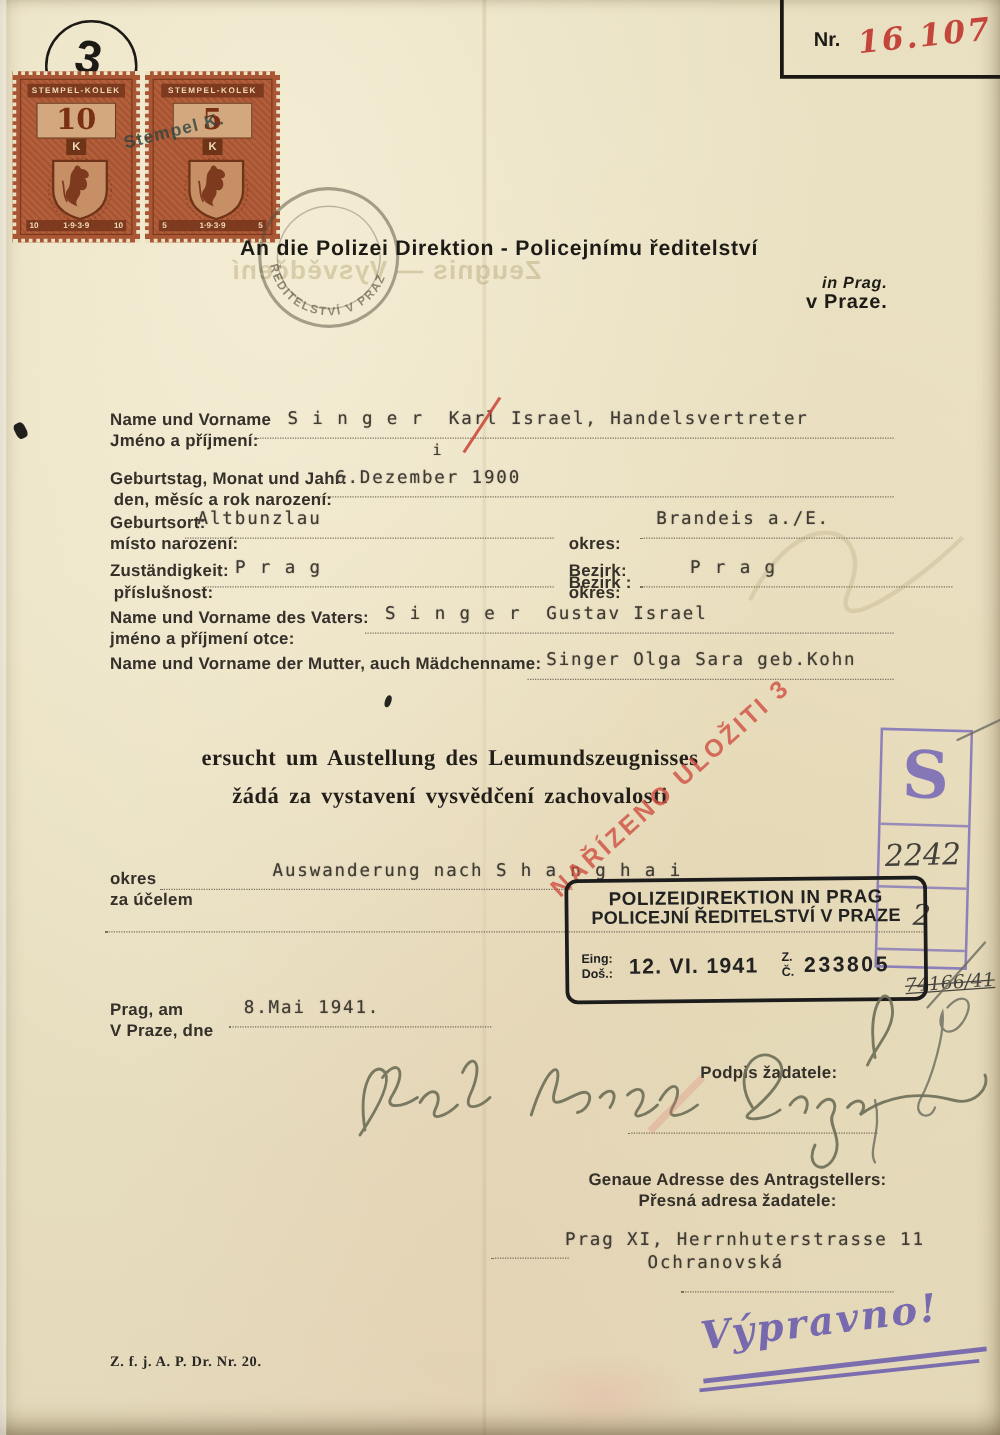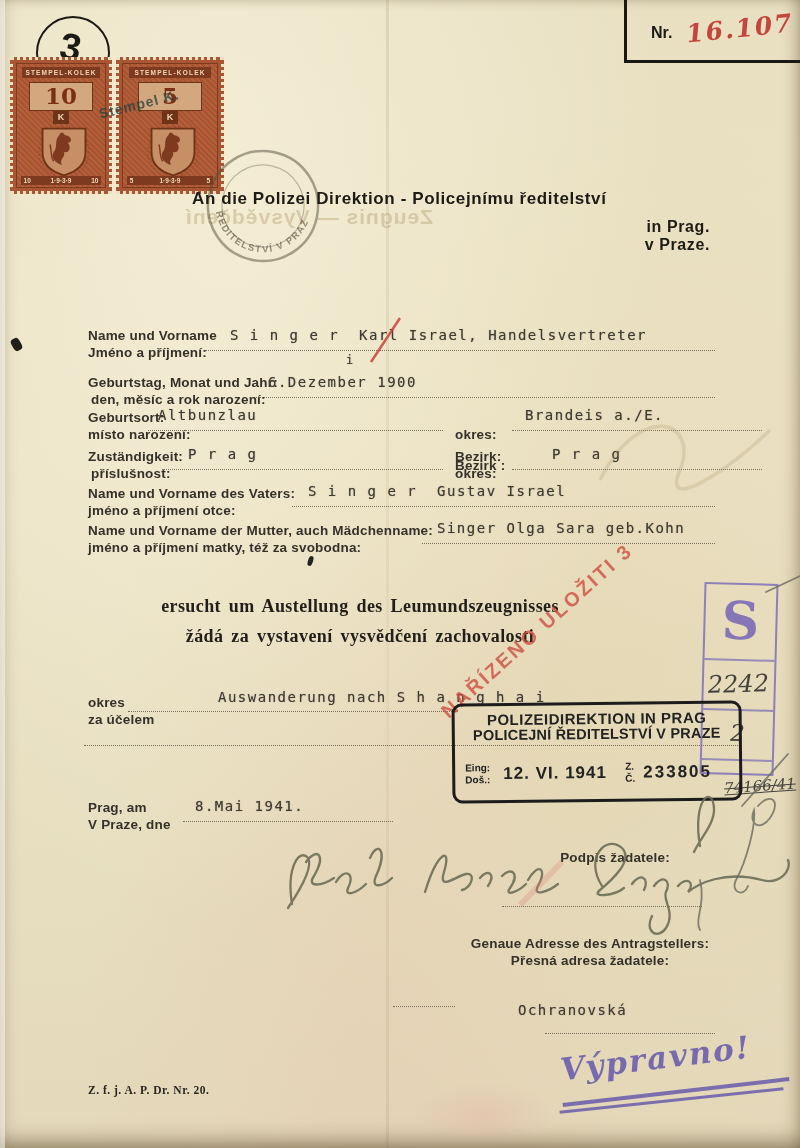--- a/index.html
+++ b/index.html
@@ -122,21 +122,21 @@
     <defs>
         <path id="arcb" d="M13,68 A48,48 0 0 0 107,68"></path>
       </defs>
     <text font-size="9.5" font-weight="bold" letter-spacing="1.5" fill="rgba(80,72,55,.6)" font-family="Liberation Sans, sans-serif">
       <textPath href="#arcb" startOffset="8">ŘEDITELSTVÍ V PRAZE</textPath>
     </text>
   </svg>
 
   <div class="abs title" style="left:192px;top:189px;">An die Polizei Direktion - Policejnímu ředitelství</div>
   <div class="abs" style="left:560px;top:218px;width:150px;text-align:right;">
-    <div class="title" style="font-size:16px;">in Prag.</div>
+    <div class="title" style="font-size:13px;font-style:italic;">in Prag.</div>
     <div class="title" style="font-size:16px;">v Praze.</div>
   </div>
 
   <div class="abs lbl" style="left:88px;top:328px;">Name und Vorname</div>
   <div class="abs lbl" style="left:88px;top:345px;">Jméno a příjmení:</div>
   <div class="abs dot" style="left:205px;top:350px;width:510px;"></div>
   <div class="abs tw" style="left:230px;top:327px;">S i n g e r  Karl Israel, Handelsvertreter</div>
   <div class="abs tw" style="left:346px;top:353px;font-size:12px;">i</div>
 
   <div class="abs lbl" style="left:88px;top:375px;">Geburtstag, Monat und Jahr:</div>
@@ -161,21 +161,20 @@
   <div class="abs lbl" style="left:455px;top:466px;">okres:</div>
   <div class="abs dot" style="left:512px;top:469px;width:250px;"></div>
   <div class="abs tw" style="left:552px;top:446px;">P r a g</div>
 
   <div class="abs lbl" style="left:88px;top:486px;">Name und Vorname des Vaters:</div>
   <div class="abs lbl" style="left:88px;top:503px;">jméno a příjmení otce:</div>
   <div class="abs dot" style="left:292px;top:506px;width:423px;"></div>
   <div class="abs tw" style="left:308px;top:483px;">S i n g e r  Gustav Israel</div>
 
   <div class="abs lbl" style="left:88px;top:523px;">Name und Vorname der Mutter, auch Mädchenname:</div>
-  <div class="abs lbl" style="left:88px;top:540px;">jméno a příjmení matky, též za svobodna:</div>
   <div class="abs dot" style="left:422px;top:543px;width:293px;"></div>
   <div class="abs tw" style="left:437px;top:520px;">Singer Olga Sara geb.Kohn</div>
 
   <div class="abs" style="left:308px;top:556px;width:5px;height:10px;background:#262420;border-radius:45%;transform:rotate(18deg);"></div>
   <div class="abs" style="left:12px;top:338px;width:9px;height:13px;background:#211f1b;border-radius:35%;transform:rotate(-28deg);"></div>
 
   <div class="abs serifline" style="left:120px;top:596px;width:480px;">ersucht um Austellung des Leumundszeugnisses</div>
   <div class="abs serifline" style="left:120px;top:626px;width:480px;">žádá za vystavení vysvědčení zachovalosti</div>
 
   <div class="abs" style="left:452px;top:700px;width:330px;transform:rotate(-42deg);transform-origin:0 100%;
@@ -245,20 +244,21 @@
       <path d="M700 880 C706 904 694 920 700 930"></path>
     </g>
 
     <path d="M600 480 C640 400 700 420 680 470 C660 515 730 470 770 430" stroke="rgba(160,140,95,.22)" stroke-width="3.5" fill="none"></path>
     <path d="M520 905 L562 862" stroke="rgba(222,132,118,.3)" stroke-width="6" fill="none"></path>
   </svg>
 
   <div class="abs lbl" style="left:420px;top:936px;width:340px;text-align:center;">Genaue Adresse des Antragstellers:</div>
   <div class="abs lbl" style="left:420px;top:953px;width:340px;text-align:center;">Přesná adresa žadatele:</div>
   <div class="abs dot" style="left:393px;top:1006px;width:62px;"></div>
+  <div class="abs tw" style="left:452px;top:984px;">Prag XI, Herrnhuterstrasse 11</div>
   <div class="abs tw" style="left:518px;top:1002px;">Ochranovská</div>
   <div class="abs dot" style="left:545px;top:1033px;width:170px;"></div>
 
   <div class="abs" style="left:88px;top:1040px;font-family:'Liberation Serif',serif;font-weight:bold;font-size:11.5px;
        letter-spacing:.5px;color:#2a2722;margin-top:44px;">Z. f. j. A. P. Dr. Nr. 20.</div>
 
   <div class="abs vyp" style="left:560px;top:1040px;transform:rotate(-7deg);z-index:6;">Výpravno!</div>
   <div class="abs vbar" style="left:562px;top:1090px;width:228px;transform:rotate(-6.5deg);"></div>
   <div class="abs vbar" style="left:559px;top:1099px;width:225px;height:3px;transform:rotate(-6deg);"></div>
 

